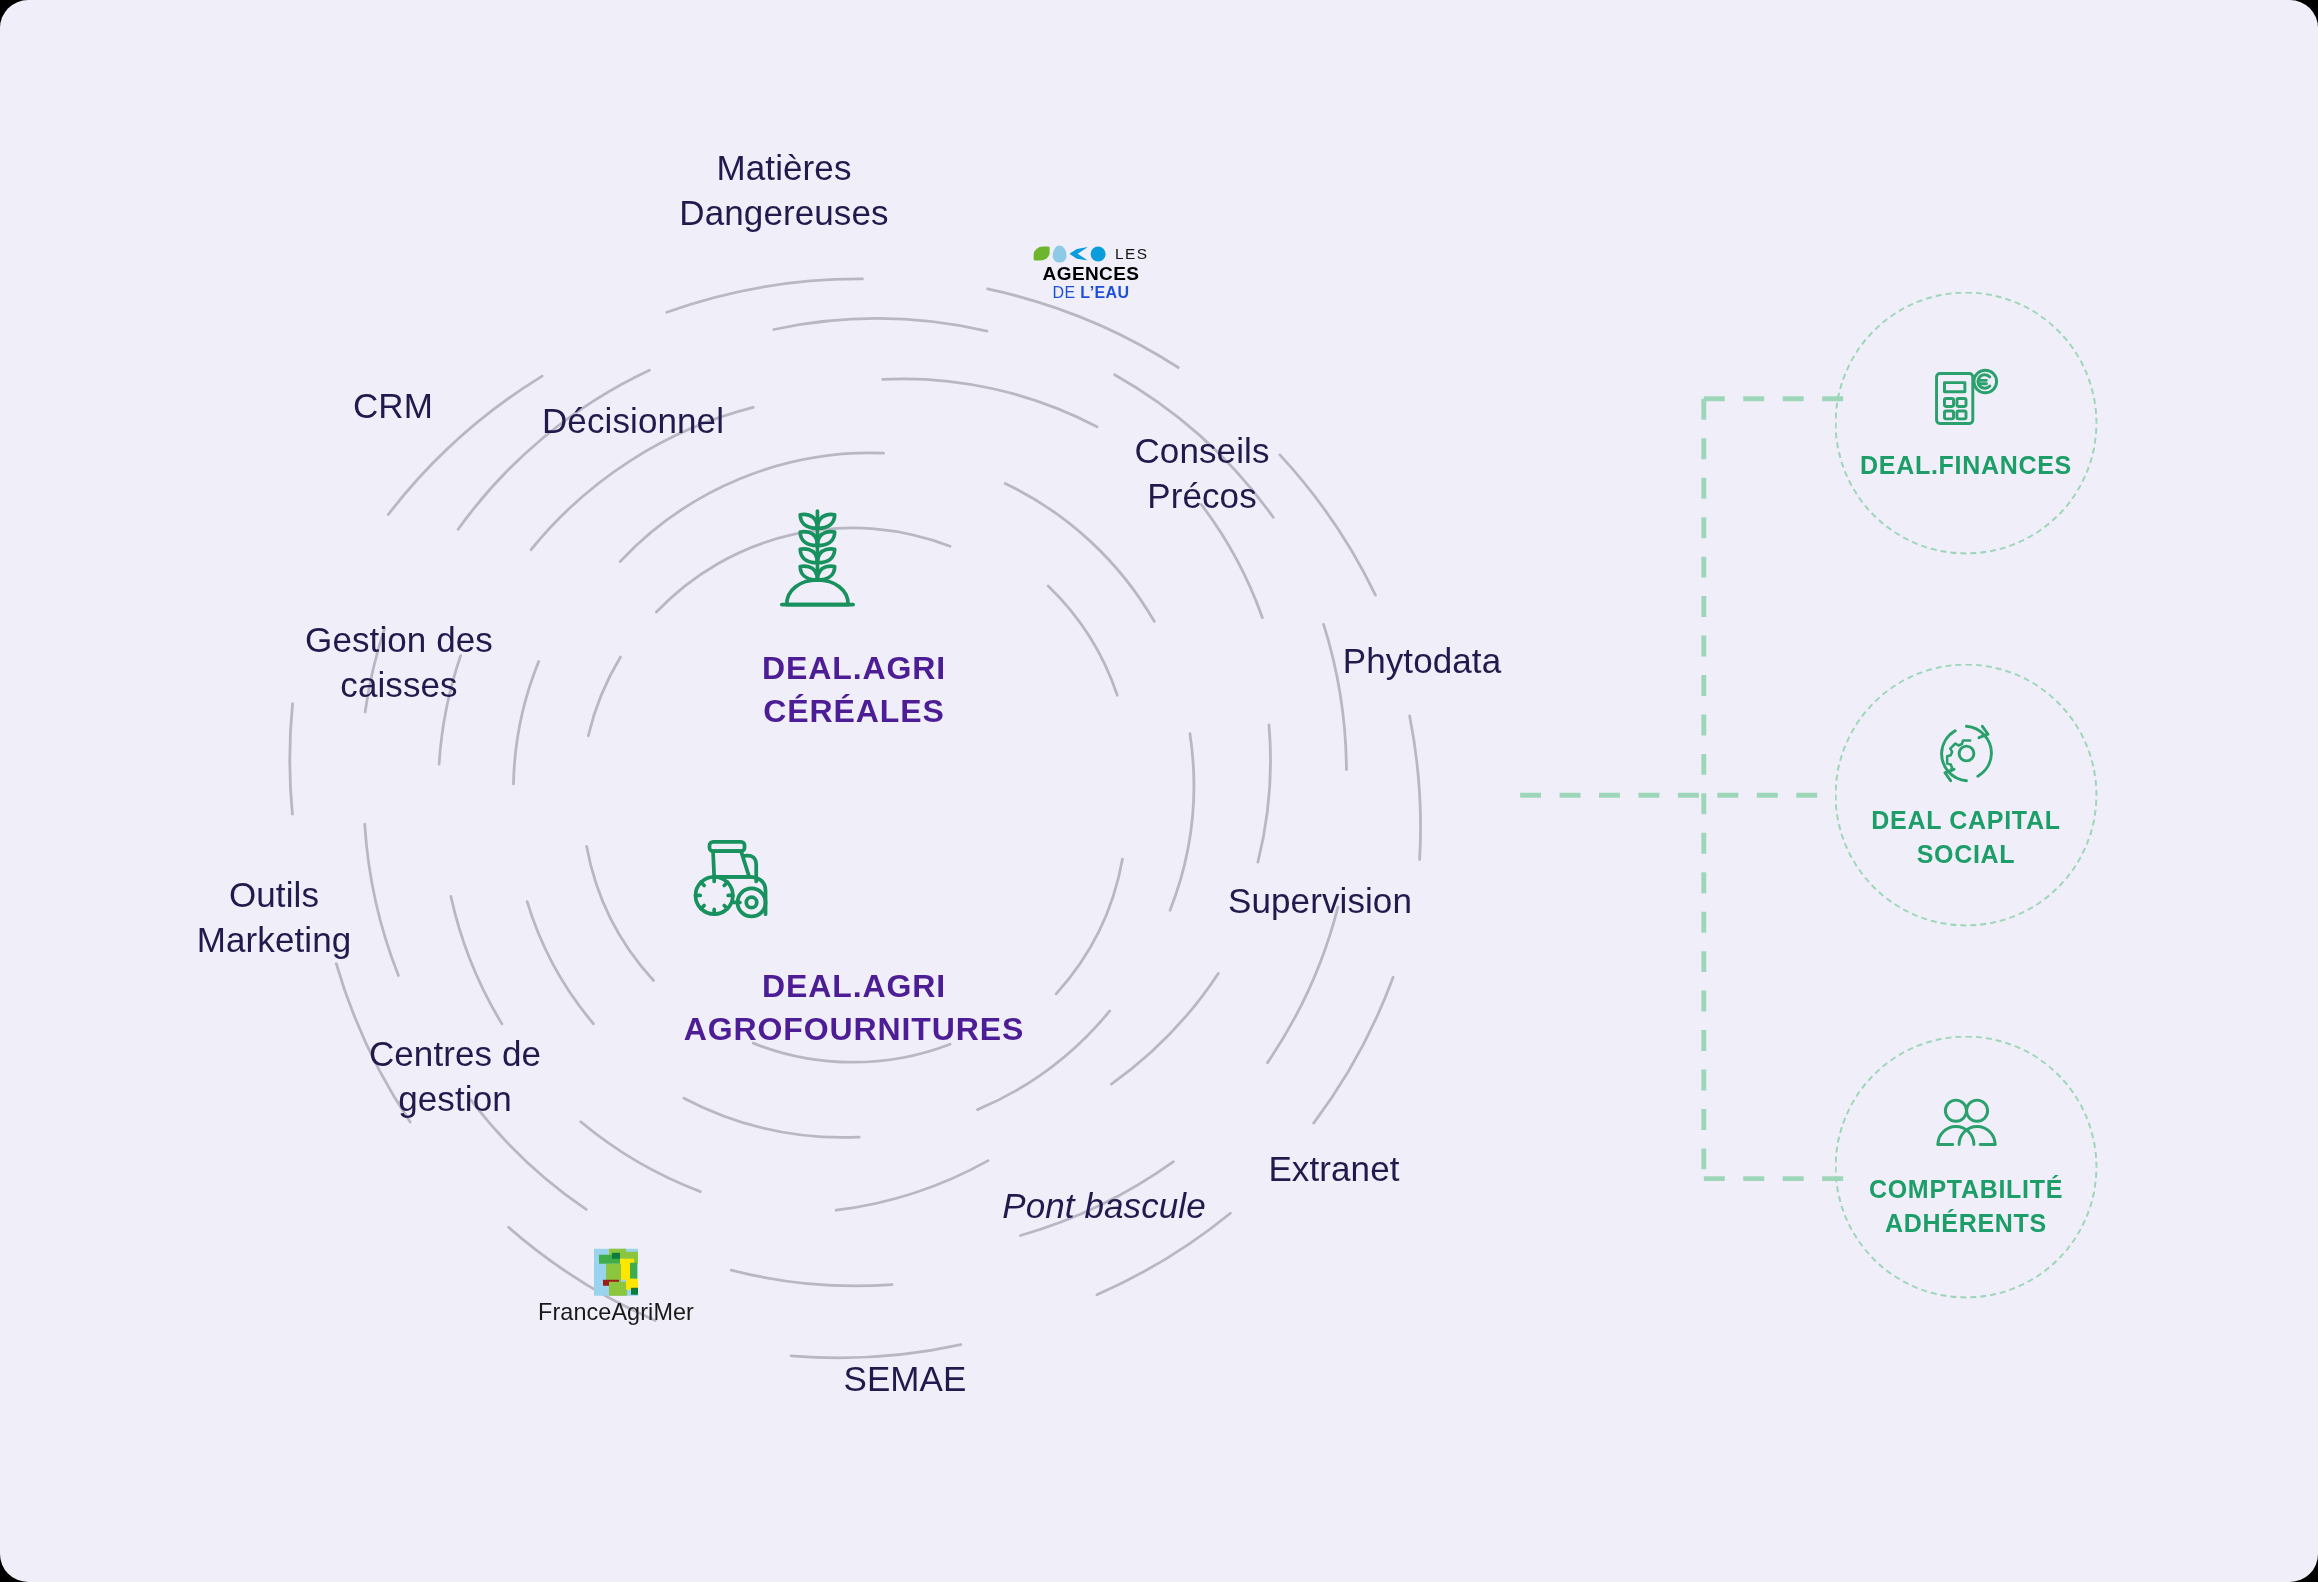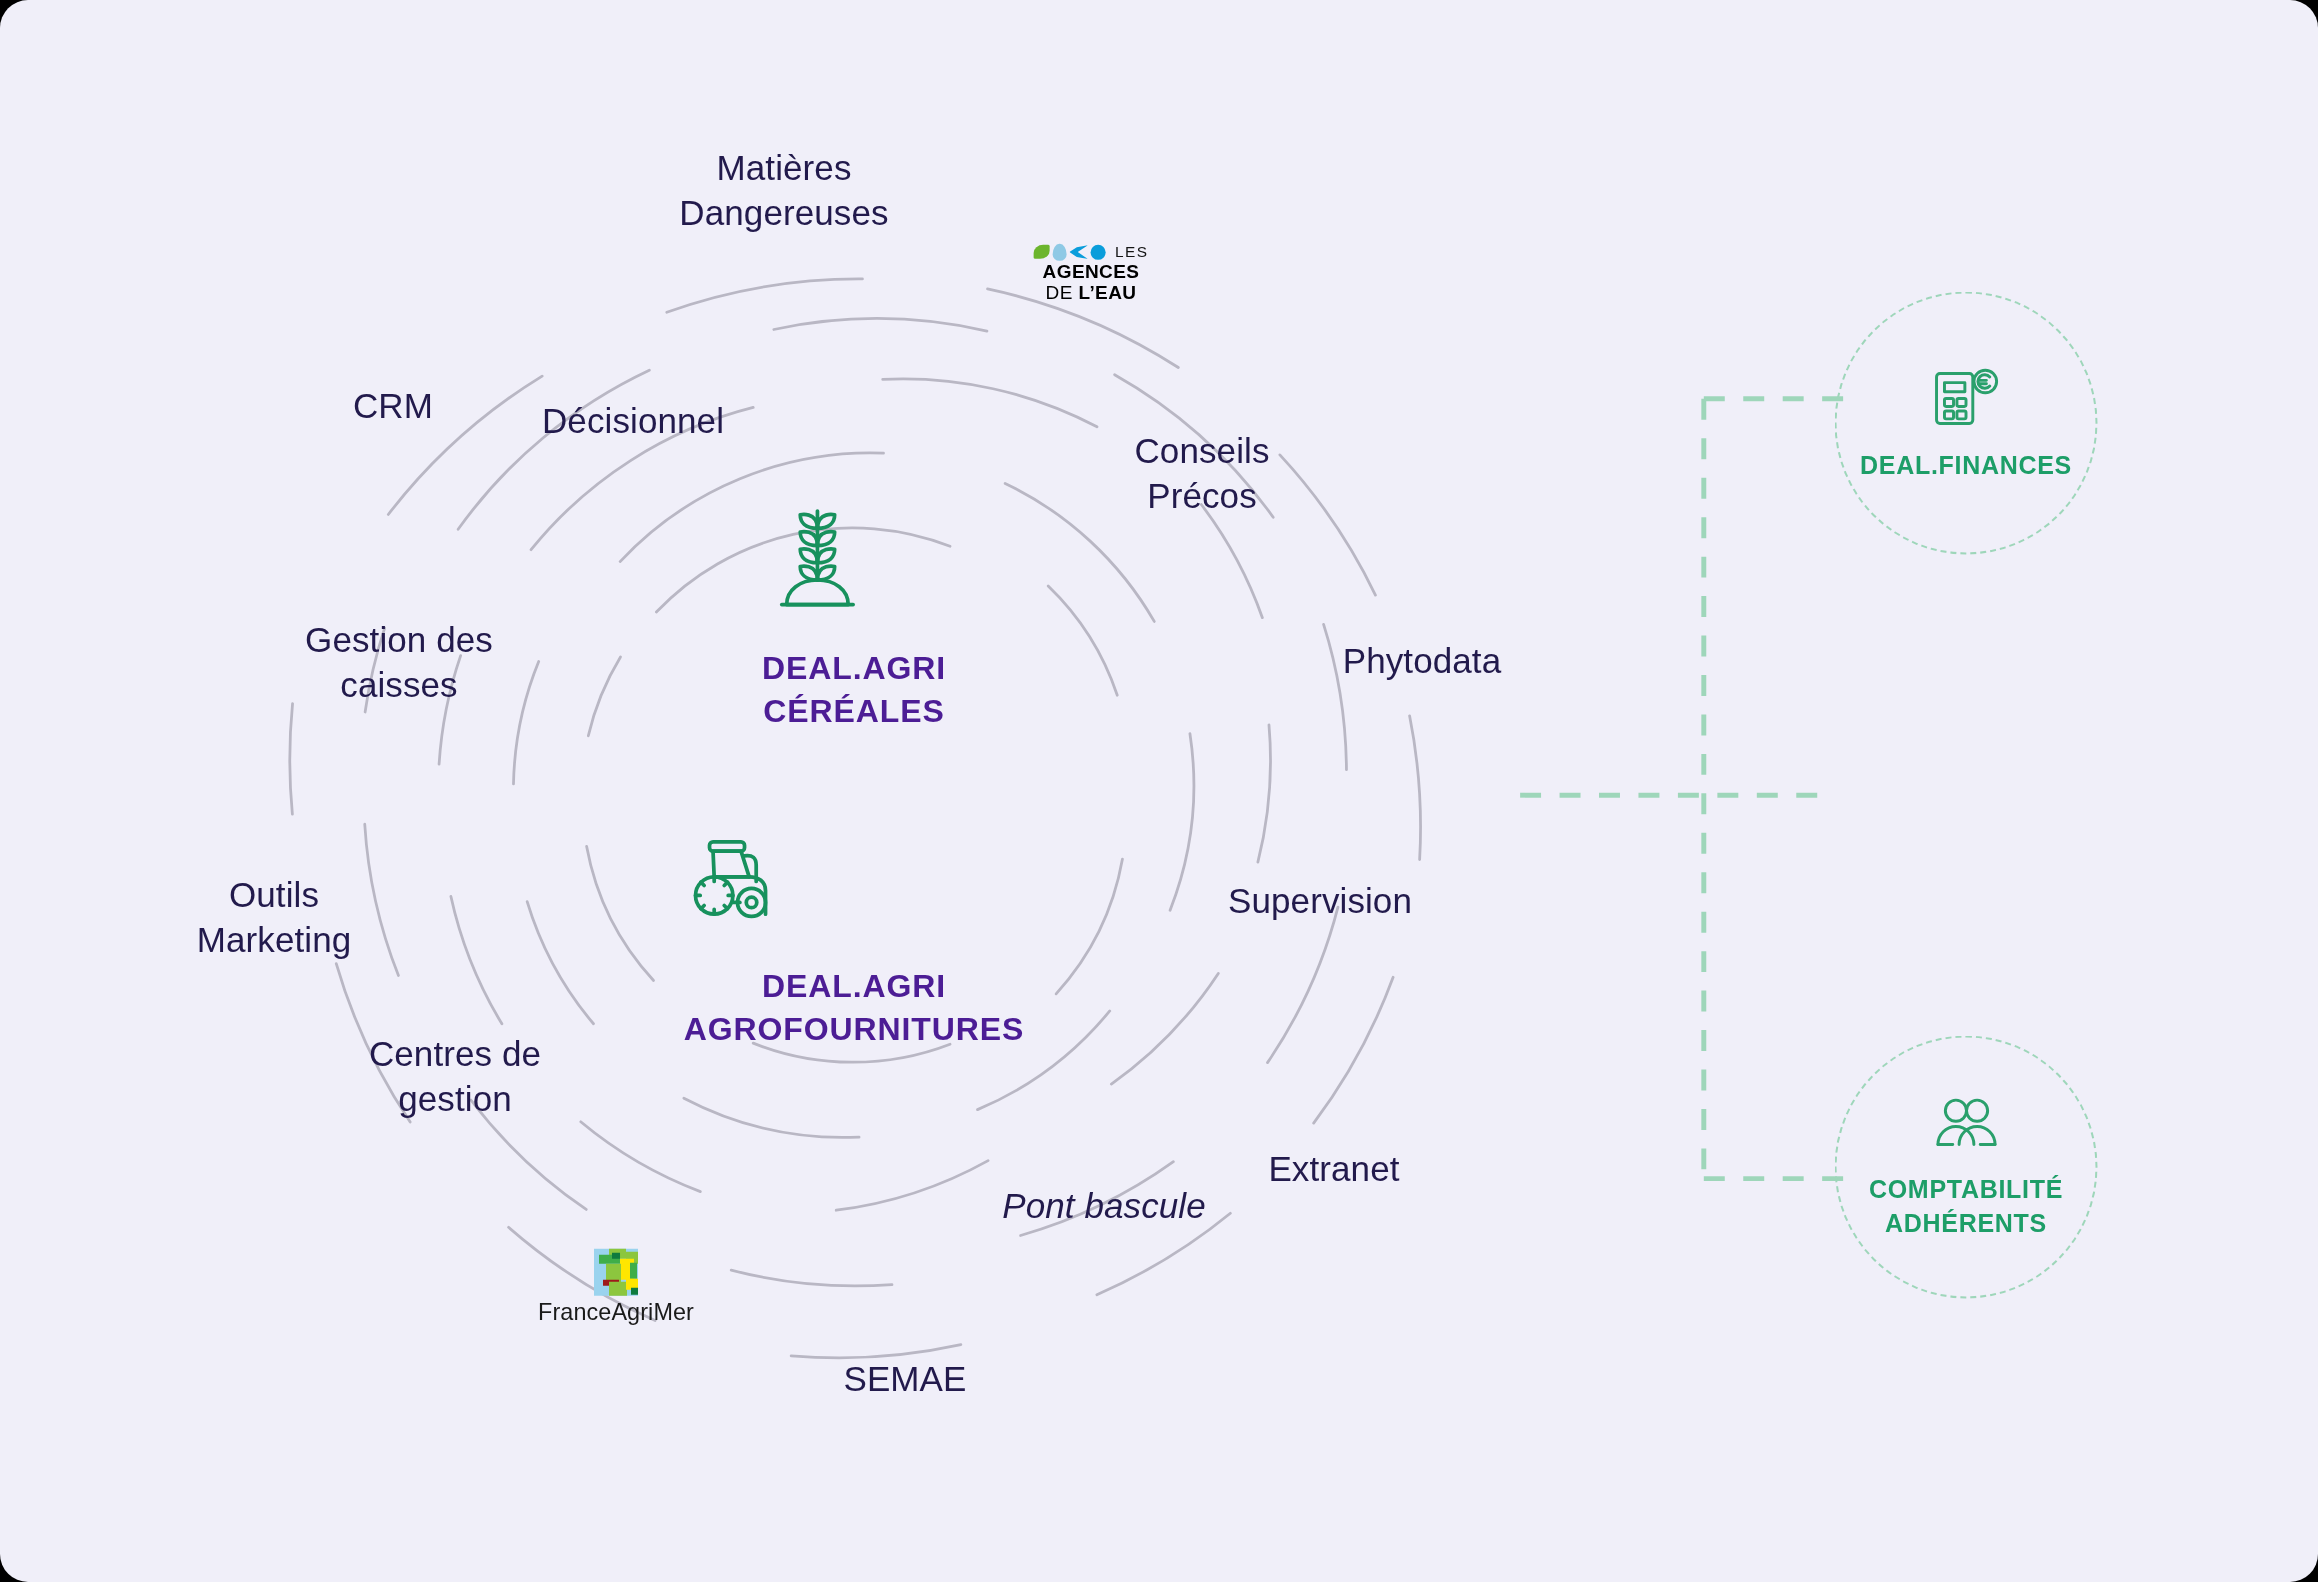--- a/index.html
+++ b/index.html
@@ -23,21 +23,21 @@
   
   .aq-row{display:flex;align-items:center;justify-content:center;gap:3.1px;height:18.5px;}
   .aq-leaf{width:16px;height:13.6px;background:#6cb52d;border-radius:60% 10% 60% 10%;}
   .aq-drop{width:13.6px;height:17px;background:#8ec9e5;border-radius:50% 50% 50% 50%/62% 62% 38% 38%;
            transform:rotate(0deg);}
   .aq-fish{width:18.5px;height:13.6px;background:#0a9ddb;
            clip-path:polygon(100% 0%,45% 50%,100% 100%,40% 86%,0% 50%,40% 14%);}
   .aq-dot{width:15px;height:15px;border-radius:50%;background:#0a9ddb;}
   .aq-les{font-size:15.4px;letter-spacing:1.4px;color:#141414;font-weight:400;margin-left:6px;}
   .aq-ag{font-size:19px;font-weight:700;letter-spacing:0.4px;color:#000;line-height:1.08;}
-  .aq-de{font-size:19px;letter-spacing:0.4px;color:#000000;line-height:1.12;}
+  .aq-de{font-size:16px;letter-spacing:0.4px;color:#1d4ed8;line-height:1.12;}
   .aq-de b{font-weight:700;}
   
   .fam-mark{width:44px;height:47px;margin:0 auto 2.5px;position:relative;background:#9ad3ee;}
   .fam-mark i{position:absolute;display:block;}
   .fam-txt{font-size:23.4px;color:#1a1a1a;letter-spacing:0.1px;font-weight:400;}
   svg{display:block;}
 </style>
 </head>
 <body>
 
@@ -203,20 +203,34 @@
           <rect x="13" y="41" width="8" height="7" rx="1.4"></rect>
           <rect x="24" y="41" width="8" height="7" rx="1.4"></rect>
           <circle cx="49" cy="15" r="10"></circle>
           <path d="M53 11 a6 6 0 1 0 0 8"></path>
           <path d="M43 14 h7 M43 17 h7"></path>
         </g>
       </svg>
       <div class="rttl">DEAL.FINANCES</div>
     </div>
 
+    <div class="ring" style="left:1966px;top:795px;">
+      <svg width="68" height="68" viewBox="0 0 60 60">
+        <g fill="none" stroke="#2aa06c" stroke-width="2.6" stroke-linecap="round" stroke-linejoin="round">
+          <path d="M30 6 A24 24 0 0 1 52 30 A24 24 0 0 1 40 50"></path>
+          <path d="M30 54 A24 24 0 0 1 8 30 A24 24 0 0 1 20 10"></path>
+          <path d="M44 6 l5 7 -8 3"></path>
+          <path d="M16 54 l-5 -7 8 -3"></path>
+          <circle cx="30" cy="30" r="6.5"></circle>
+          <path d="M33.6 17.4 h-7.2 l-1.1 3.6 -3.4 1.4 -3.2 -1.9 -5.1 5.1 1.9 3.2 -1.4 3.4 -3.6 1.1 v7.2 l3.6 1.1 1.4 3.4 -1.9 3.2" transform="scale(0.88) translate(4.2,3.6)"></path>
+        </g>
+      </svg>
+      <div class="rttl">DEAL CAPITAL
+SOCIAL</div>
+    </div>
 
     <div class="ring" style="left:1966px;top:1167px;">
       <svg width="74" height="62" viewBox="0 0 70 56">
         <g fill="none" stroke="#2aa06c" stroke-width="2.8" stroke-linecap="round" stroke-linejoin="round">
           <circle cx="25" cy="14" r="10"></circle>
           <circle cx="45" cy="14" r="10"></circle>
           <path d="M8 46 a17 17 0 0 1 34 0"></path>
           <path d="M28 46 a17 17 0 0 1 34 0"></path>
           <path d="M8 46 h14 M48 46 h14"></path>
         </g>

